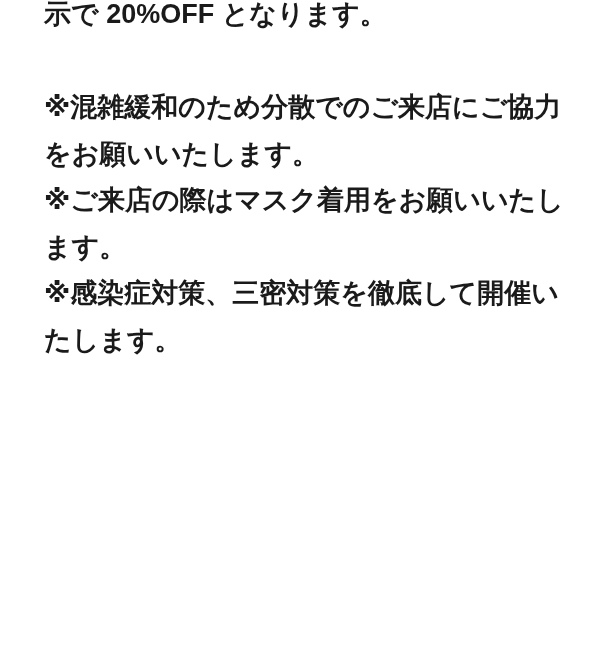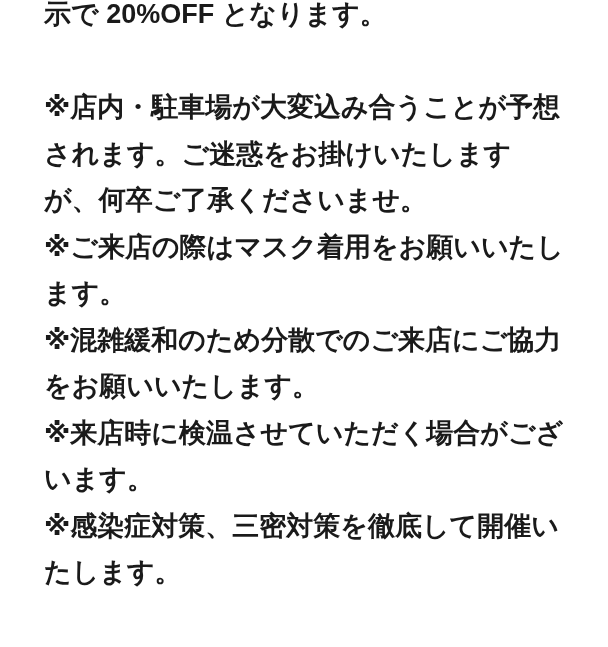--- a/index.html
+++ b/index.html
@@ -33,19 +33,17 @@
   .intro {
     margin-bottom: 46.5px;
   }
 </style>
 </head>
 <body>
 
 <div class="doc">
   <p class="para intro">示で 20%OFF となります。</p>
   <div>
-      <p class="para">※店内・駐車場が大変込み合うことが予想されます。ご迷惑をお掛けいたしますが、何卒ご了承くださいませ。</p>
+      <p class="para">※混雑緩和のため分散でのご来店にご協力をお願いいたします。</p>
       <p class="para">※ご来店の際はマスク着用をお願いいたします。</p>
-      <p class="para">※混雑緩和のため分散でのご来店にご協力をお願いいたします。</p>
-      <p class="para">※来店時に検温させていただく場合がございます。</p>
       <p class="para">※感染症対策、三密対策を徹底して開催いたします。</p>
     </div>
 </div>
 
 </body></html>

